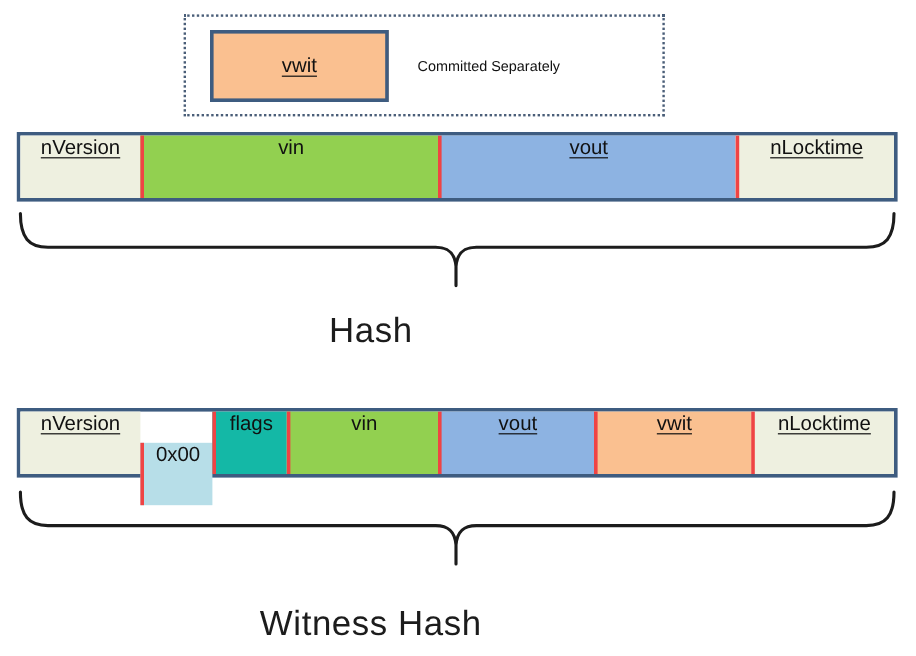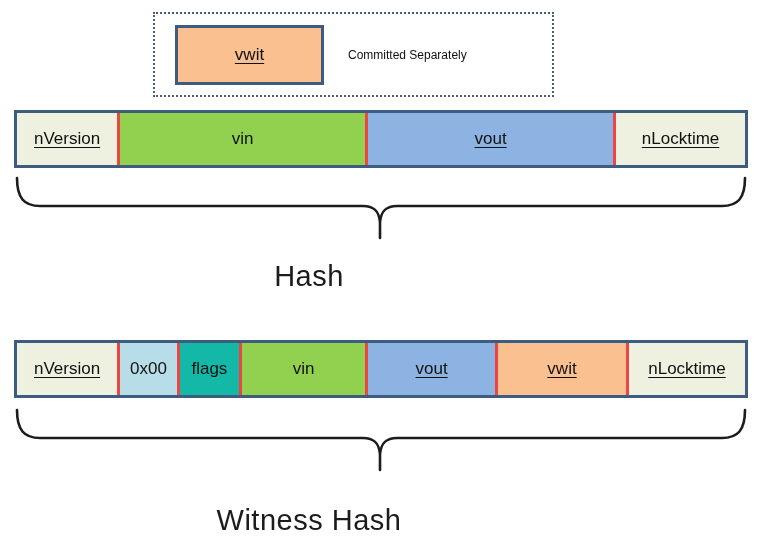--- a/index.html
+++ b/index.html
@@ -26,21 +26,21 @@
   
   .byte-row{
     position:absolute;left:14px;width:734px;height:58px;
     box-sizing:border-box;border:3px solid #3e5c80;
     display:flex;background:#fff;
   }
   .row-hash{top:110px;}
   .row-witness{top:340px;}
   .cell{
     box-sizing:border-box;height:100%;
-    display:flex;align-items:center;justify-content:center;
+    display:flex;align-items:flex-start;justify-content:center;
     font-size:17px;overflow:hidden;white-space:nowrap;
   }
   .cell + .cell{border-left:3px solid #ef4444;}
   
   .misspelled{
     text-decoration-line:underline;
     text-decoration-style:wavy;
     text-decoration-color:#e3242b;
     text-decoration-thickness:1.5px;
     text-underline-offset:3px;
@@ -87,21 +87,21 @@
 <svg class="brace brace-hash" viewBox="0 0 734 64" preserveAspectRatio="none">
   <path d="M3,2 C3,22 10,30 26,30 L349,30 C360,30 365,35 366,46 L366,62 L366,46 C367,35 372,30 383,30 L708,30 C724,30 731,22 731,2" fill="none" stroke="#1c1c1c" stroke-width="2.6" stroke-linecap="round" stroke-linejoin="round"></path>
 </svg>
 
 <div class="big-label label-hash">Hash</div>
 
 <div class="byte-row row-witness">
     <div class="cell" style="flex: 1 1 101px; background: rgb(238, 240, 224);">
       <span class="misspelled">nVersion</span>
     </div>
-    <div class="cell" style="flex: 1 1 60px; background: rgb(183, 222, 232);">
+    <div class="cell" style="flex: 1 1 60px; background: rgb(183, 222, 232); margin-top: 26px;">
       <span>0x00</span>
     </div>
     <div class="cell" style="flex: 1 1 63px; background: #14b8a6;">
       <span>flags</span>
     </div>
     <div class="cell" style="flex: 1 1 127px; background: rgb(146, 208, 80);">
       <span>vin</span>
     </div>
     <div class="cell" style="flex: 1 1 131px; background: rgb(141, 179, 226);">
       <span class="misspelled">vout</span>

